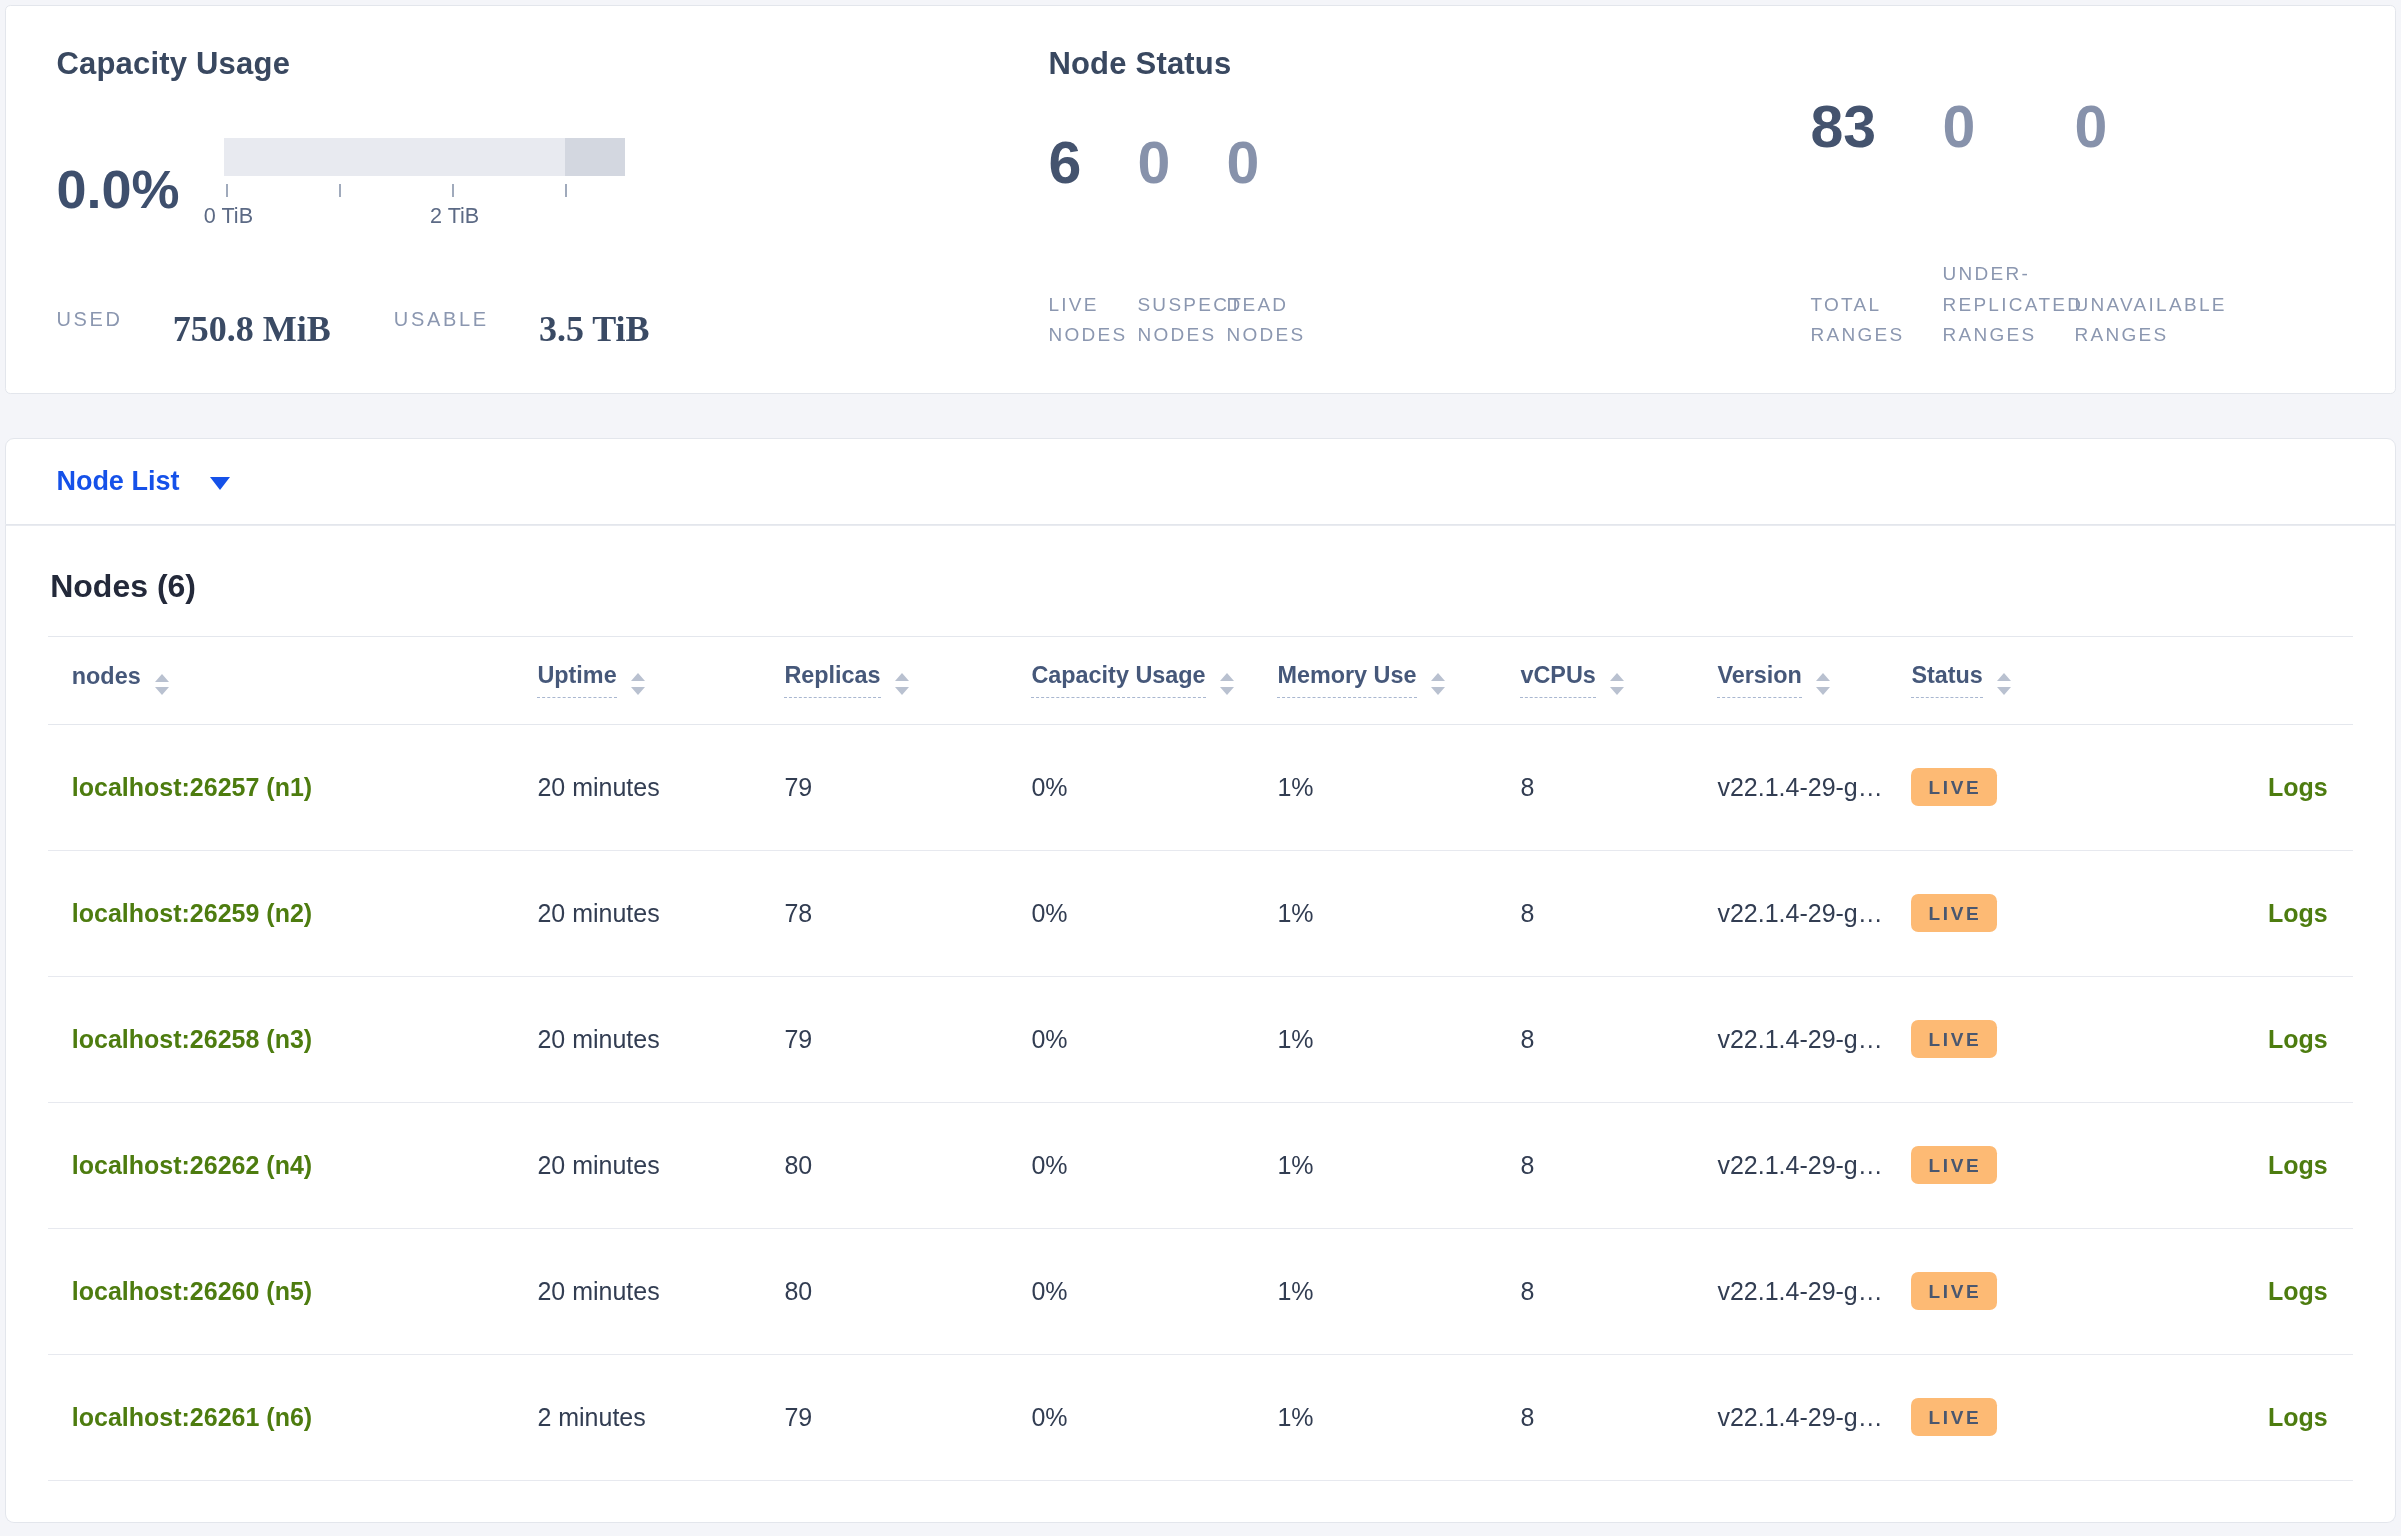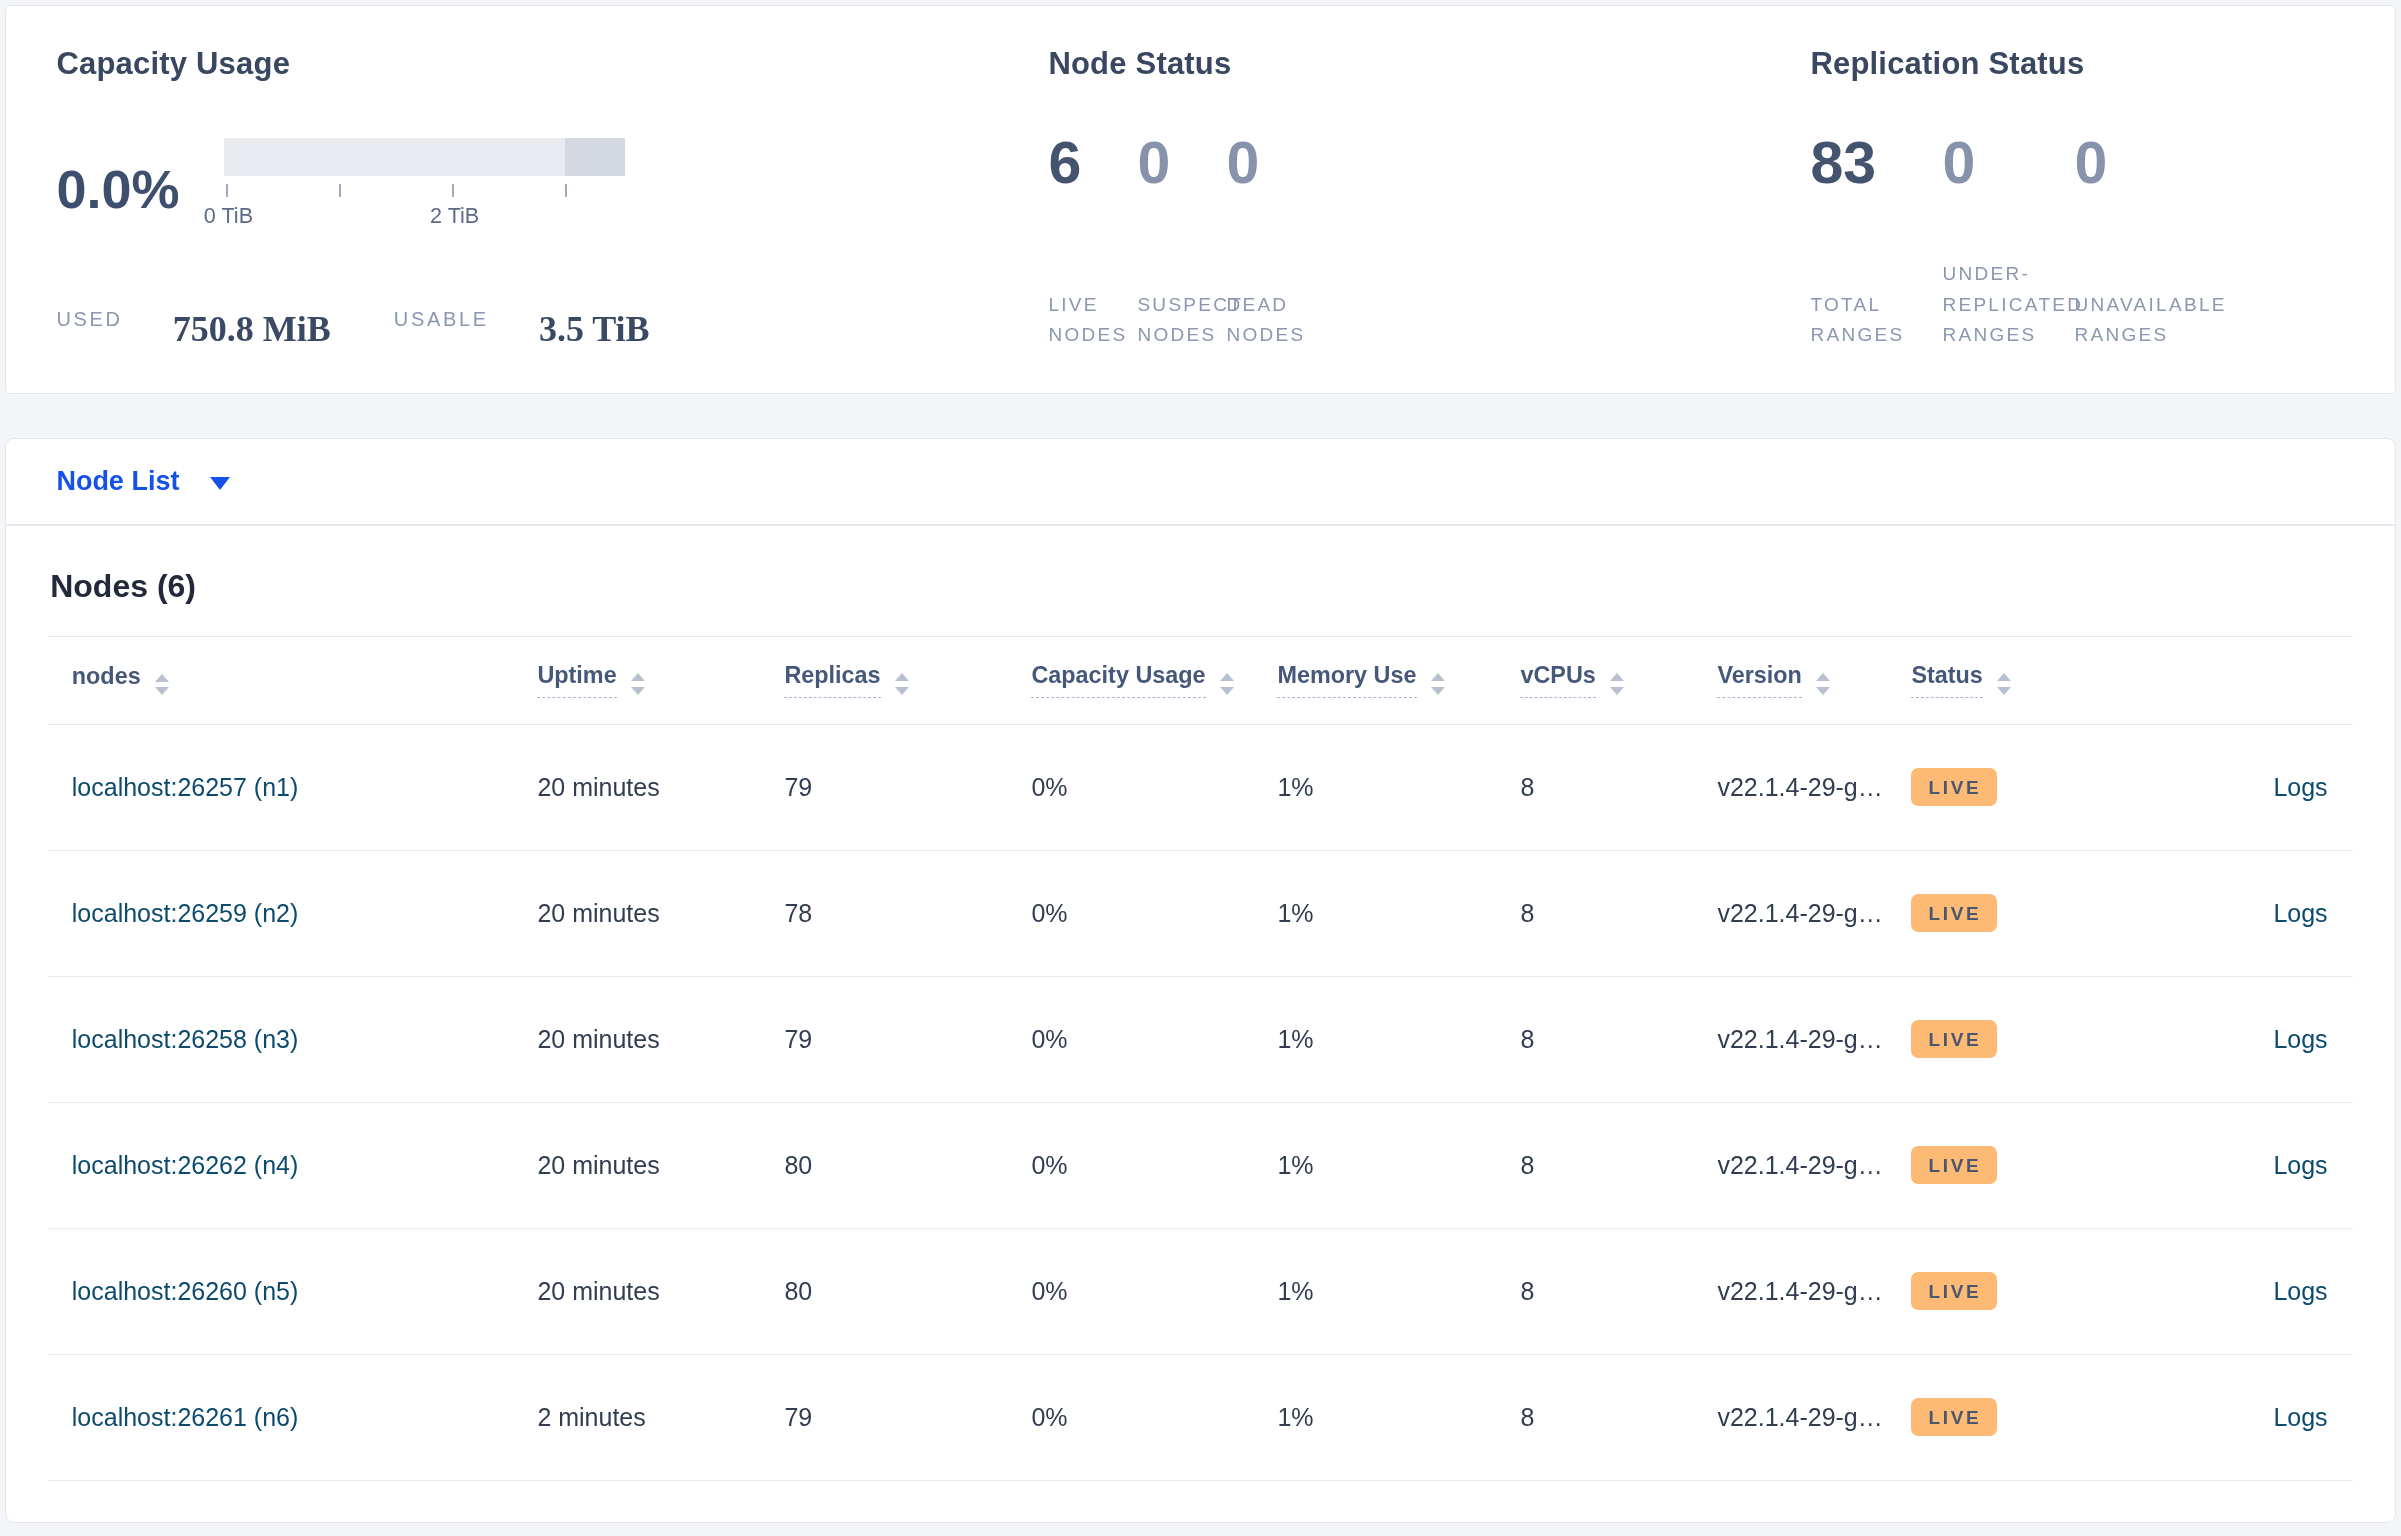--- a/index.html
+++ b/index.html
@@ -109,21 +109,21 @@
   .sort i { display:block; width:0; height:0; border-left:7.2px solid transparent; border-right:7.2px solid transparent; }
   .sort .up   { border-bottom:8px solid #b9c1d0; margin-bottom:5.4px; }
   .sort .down { border-top:8px solid #b9c1d0; }
 
   tbody td {
     height:126px; font-size:25px; color:#323d52; vertical-align:middle;
     border-bottom:0.9px solid #e7e9ef; padding:0; white-space:nowrap; overflow:hidden;
   }
   tbody td:first-child { padding-left:23.4px; }
   td.cell-logs { text-align:right; padding-right:25px; }
-  a.link { color:#0c4a6e; text-decoration:none; cursor:pointer; }
+  a.link { color:#4d7c0f; text-decoration:none; cursor:pointer;font-weight:bold; }
   .badge {
     display:inline-block; background:#fdba74; color:#4a576f;
     font-size:19px; font-weight:700; letter-spacing:2.7px;
     padding:10px 15.3px 9px 17px; border-radius:7.2px; line-height:1;
   }
 </style>
 </head>
 <body>
 
 <div class="page">
@@ -177,21 +177,20 @@
           <div class="mslot">
             <div class="metric-label">SUSPECT NODES</div>
           </div>
           <div class="mslot">
             <div class="metric-label">DEAD NODES</div>
           </div>
         </div>
     </div>
 
     <div class="summary-section sec-replication">
-      <h2 class="sec-title">Replication Status</h2>
       <div class="metric-values">
           <div class="mslot">
             <div class="metric-value emph">83</div>
           </div>
           <div class="mslot">
             <div class="metric-value">0</div>
           </div>
           <div class="mslot">
             <div class="metric-value">0</div>
           </div>

